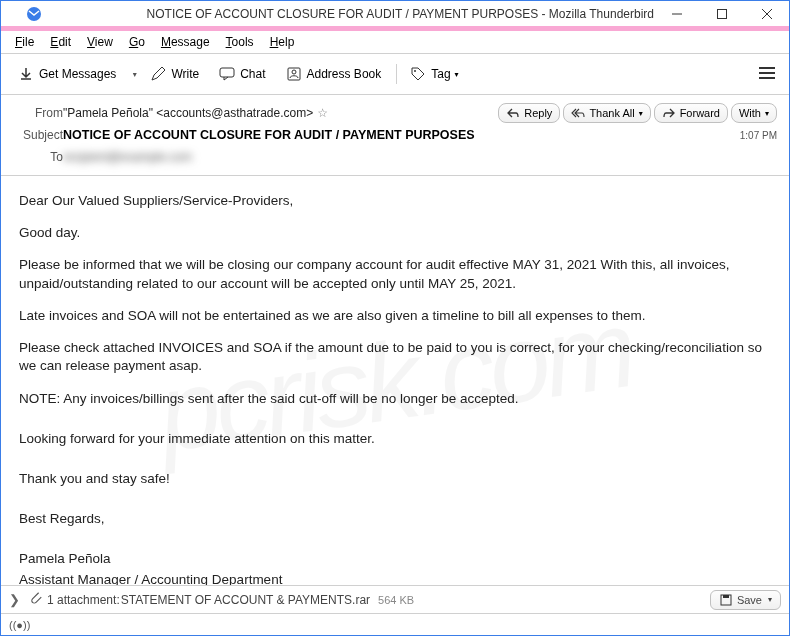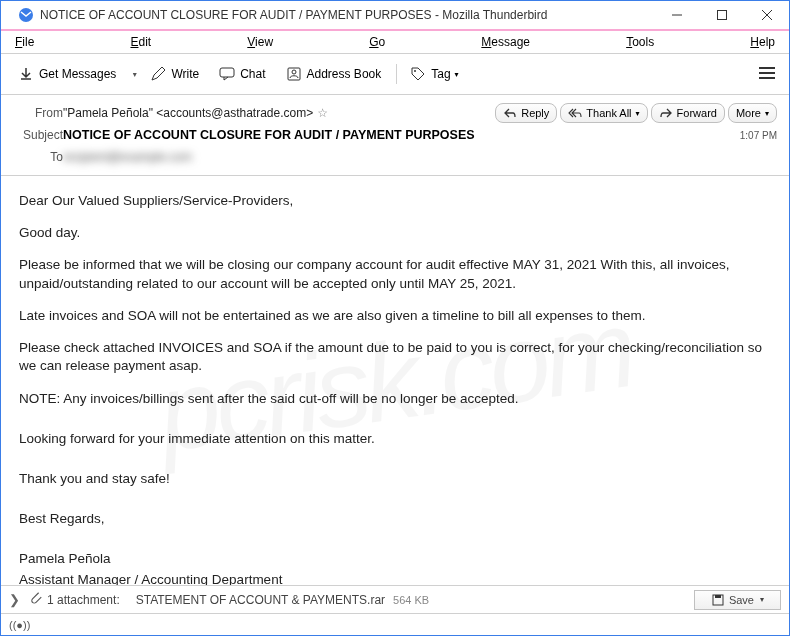--- a/index.html
+++ b/index.html
@@ -1,23 +1,23 @@
 <!DOCTYPE html>
 <html><head>
 <meta charset="utf-8">
 <style>
 * { margin: 0; padding: 0; box-sizing: border-box; font-family: "Segoe UI", Tahoma, sans-serif; }
 body { width: 790px; height: 636px; background: #fff; overflow: hidden; position: relative; }
 .window { width: 100%; height: 100%; border: 1px solid #3a7de8; display: flex; flex-direction: column; }
-.titlebar { height: 30px; background: #fff; display: flex; align-items: center; padding: 0 0 0 17px; border-bottom: 2px solid #f9a8d4; }
+.titlebar { height: 30px; background: #fff; display: flex; align-items: center; padding: 0 0 0 25px; border-bottom: 5px solid #f9a8d4; text-align: right; }
 .titlebar-icon { width: 16px; height: 16px; margin-right: 6px; }
 .titlebar-title { font-size: 12px; color: #333; flex: 1; }
 .win-controls { display: flex; }
 .win-btn { width: 45px; height: 29px; display: flex; align-items: center; justify-content: center; cursor: pointer; }
-.menubar { height: 22px; display: flex; align-items: center; padding: 0 6px; font-size: 12px; justify-content: space-between; }
+.menubar { height: 22px; display: flex; align-items: center; padding: 0 6px; font-size: 12px; }
 .menu-item { padding: 2px 8px; cursor: pointer; }
 .menu-item .ul { text-decoration: underline; }
 .toolbar { height: 42px; display: flex; align-items: center; padding: 0 8px; border-bottom: 1px solid #d0d0d0; border-top: 1px solid #d0d0d0; font-size: 12px; }
 .tool-btn { display: flex; align-items: center; padding: 3px 8px; margin-right: 2px; cursor: pointer; border: 1px solid transparent; border-radius: 2px; }
 .tool-icon { width: 16px; height: 16px; margin-right: 5px; display: inline-flex; align-items: center; justify-content: center; }
 .drop-arrow { width: 14px; display: flex; align-items: center; justify-content: center; font-size: 8px; color: #555; cursor: pointer; border-left: 1px solid transparent; padding: 0 4px; }
 .sep { width: 1px; height: 20px; background: #d0d0d0; margin: 0 4px; }
 .flex-spacer { flex: 1; }
 .hamburger { padding: 4px 6px; cursor: pointer; }
 .header-area { padding: 6px 12px; border-bottom: 1px solid #d0d0d0; font-size: 12px; }
@@ -31,21 +31,21 @@
 .subject-row { display: flex; align-items: center; }
 .subject-text { font-weight: bold; font-size: 12.5px; }
 .time-text { margin-left: auto; color: #555; font-size: 10px; }
 .to-blur { filter: blur(4px); color: #555; }
 .body-area { flex: 1; padding: 16px 18px; font-size: 13.5px; color: #222; line-height: 1.35; overflow: hidden; position: relative; }
 .body-area p { margin-bottom: 14px; }
 .attachment-bar { height: 28px; border-top: 1px solid #d0d0d0; display: flex; align-items: center; padding: 0 8px; font-size: 12px; color: #444; }
 .attach-expand { width: 16px; cursor: pointer; font-size: 13px; color: #666; }
 .clip-icon { width: 16px; margin: 0 2px 0 4px; }
 .attach-size { color: #888; margin-left: 8px; font-size: 11px; }
-.save-btn { display: flex; align-items: center; margin-left: auto; padding: 2px 16px; border: 1px solid #c0c0c0; border-radius: 0; background: linear-gradient(#fdfdfd,#f0f0f0); cursor: pointer; font-size: 11px; }
+.save-btn { display: flex; align-items: center; margin-left: auto; padding: 2px 8px; border: 1px solid #c0c0c0; border-radius: 6px; background: linear-gradient(#fdfdfd,#f0f0f0); cursor: pointer; font-size: 11px; }
 .status-bar { height: 22px; border-top: 1px solid #d0d0d0; display: flex; align-items: center; padding: 0 8px; }
 .watermark { position: absolute; top: 50%; left: 50%; transform: translate(-50%,-50%) rotate(-8deg); font-size: 110px; font-weight: 300; color: rgba(0,0,0,0.04); font-style: italic; pointer-events: none; white-space: nowrap; letter-spacing: -5px;}
 </style>
 </head>
 <body>
 
 <div class="window">
 
   <div class="titlebar">
     <span class="titlebar-icon">
@@ -162,21 +162,21 @@
           <span>Thank All</span>
           <span style="margin-left:4px;font-size:8px;">▾</span>
         </div>
         <div class="act-btn">
           <span class="act-icon"><svg viewBox="0 0 14 14">
                 <path d="M8 3 L12 7 L8 11 M12 7 L4 7 C2 7 2 11 2 11" stroke="#333" fill="none" stroke-width="1.3"></path>
               </svg></span>
           <span>Forward</span>
         </div>
         <div class="act-btn">
-          <span>More</span>
+          <span>With</span>
           <span style="margin-left:4px;font-size:8px;">▾</span>
         </div>
       </div>
     </div>
     <div class="header-row subject-row">
       <span class="header-label">Subject</span>
       <span class="subject-text">NOTICE OF ACCOUNT CLOSURE FOR AUDIT / PAYMENT PURPOSES</span>
       <span class="time-text">1:07 PM</span>
     </div>
     <div class="header-row">
@@ -199,21 +199,21 @@
     <p style="margin-bottom:2px;margin-top:22px">Pamela Peñola</p>
     <p>Assistant Manager / Accounting Department</p>
   </div>
 
   <div class="attachment-bar">
     <span class="attach-expand">❯</span>
     <span class="clip-icon"><svg viewBox="0 0 16 16" width="14" height="14">
           <path d="M12 4 L6 10 C5 11 3 11 2 10 C1 9 1 7 2 6 L9 -1" stroke="#555" fill="none" stroke-width="1.3" transform="translate(2,3)"></path>
         </svg></span>
     <span>1 attachment:</span>
-    <span style="margin-left:16px">STATEMENT OF ACCOUNT &amp; PAYMENTS.rar</span>
+    <span style="margin-left:1px">STATEMENT OF ACCOUNT &amp; PAYMENTS.rar</span>
     <span class="attach-size">564 KB</span>
     <div class="save-btn">
       <span class="act-icon"><svg viewBox="0 0 14 14">
             <rect x="2" y="2" width="10" height="10" stroke="#333" fill="none"></rect>
             <rect x="4" y="2" width="6" height="3" fill="#333"></rect>
           </svg></span>
       <span>Save</span>
       <span style="margin-left:6px;font-size:8px;">▾</span>
     </div>
   </div>

